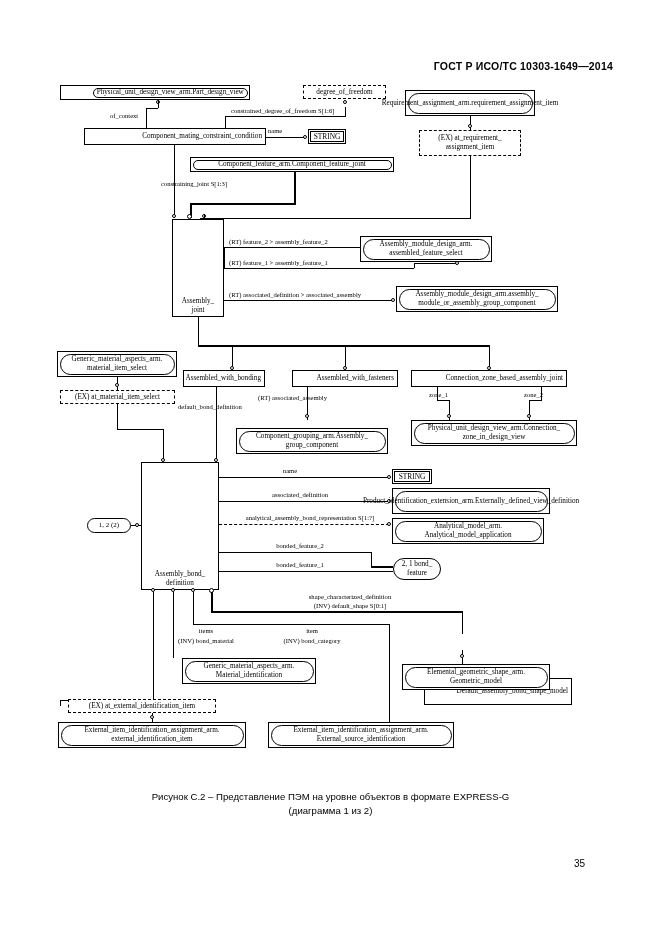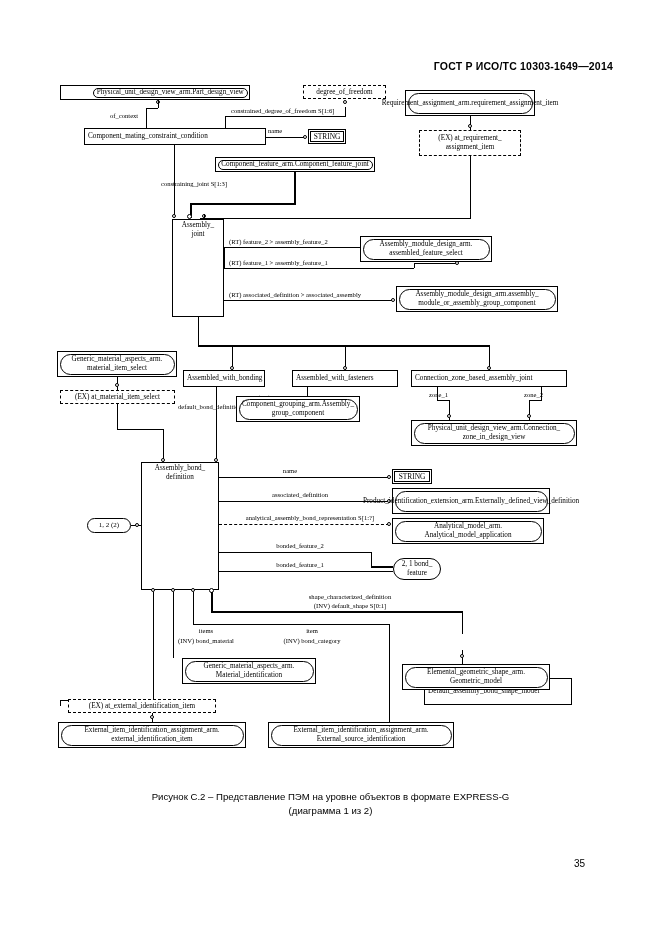--- a/index.html
+++ b/index.html
@@ -25,21 +25,21 @@
     position:absolute;left:574px;top:858px;
     font-family:"Liberation Sans", sans-serif;font-size:10px;
   }
 
   
   .node{position:absolute;box-sizing:border-box;}
 
   
   .ent{
     border:1px solid #000;background:#fff;
-    display:flex;align-items:center;justify-content:flex-start;text-align:center;
+    display:flex;align-items:center;justify-content:flex-end;text-align:center;
     font-size:7.2px;line-height:9px;padding:1px 3px;
   }
 
   
   .sel{
     border:1px solid #000;background:#fff;padding:1.5px;
   }
   .sel > .inner{
     border:1px solid #000;border-radius:11px;height:100%;box-sizing:border-box;
     display:flex;align-items:center;justify-content:center;text-align:center;
@@ -150,21 +150,21 @@
   <div class="dot" style="left:343px;top:100px;"></div>
   <div class="lbl" style="left:231px;top:107px;">constrained_degree_of_freedom S[1:6]</div>
 
   <div class="ln h" style="left:266px;top:137px;width:39px;"></div>
   <div class="dot" style="left:303px;top:135px;"></div>
   <div class="lbl" style="left:268px;top:127px;">name</div>
   <div class="node stype" style="left:308px;top:129px;width:38px;height:15px;">
     <div class="inner">STRING</div>
   </div>
 
-  <div class="node sel" style="left:215px;top:157px;width:160px;height:15px;">
+  <div class="node sel" style="left:190px;top:157px;width:204px;height:15px;">
     <div class="inner">Component_feature_arm.Component_feature_joint</div>
   </div>
 
   <div class="ln v" style="left:174px;top:145px;height:39px;"></div>
   <div class="ln h" style="left:174px;top:184px;width:1px;"></div>
   <div class="lbl" style="left:161px;top:180px;">constraining_joint S[1:3]</div>
   <div class="ln v" style="left:174px;top:184px;height:34px;"></div>
 
   <div class="ln v2" style="left:294px;top:172px;height:32px;"></div>
   <div class="ln h2" style="left:190px;top:203px;width:106px;"></div>
@@ -245,21 +245,21 @@
   <div class="node ent" style="left:411px;top:370px;width:156px;height:17px;">
     <span>Connection_zone_based_assembly_joint</span>
   </div>
 
   <div class="ln v" style="left:216px;top:387px;height:75px;"></div>
   <div class="lbl" style="left:178px;top:403px;">default_bond_definition</div>
 
   <div class="ln v" style="left:307px;top:387px;height:33px;"></div>
   <div class="dot" style="left:305px;top:414px;"></div>
   <div class="lbl" style="left:258px;top:394px;">(RT) associated_assembly</div>
-  <div class="node sel" style="left:236px;top:396px;width:124px;height:26px;">
+  <div class="node sel" style="left:236px;top:428px;width:152px;height:26px;">
     <div class="inner" style="flex-direction:column;">
       <span>Component_grouping_arm.Assembly_</span>
       <span>group_component</span>
     </div>
   </div>
 
   <div class="ln v" style="left:437px;top:387px;height:13px;"></div>
   <div class="ln h" style="left:437px;top:400px;width:12px;"></div>
   <div class="ln v" style="left:449px;top:400px;height:20px;"></div>
   <div class="dot" style="left:447px;top:414px;"></div>

